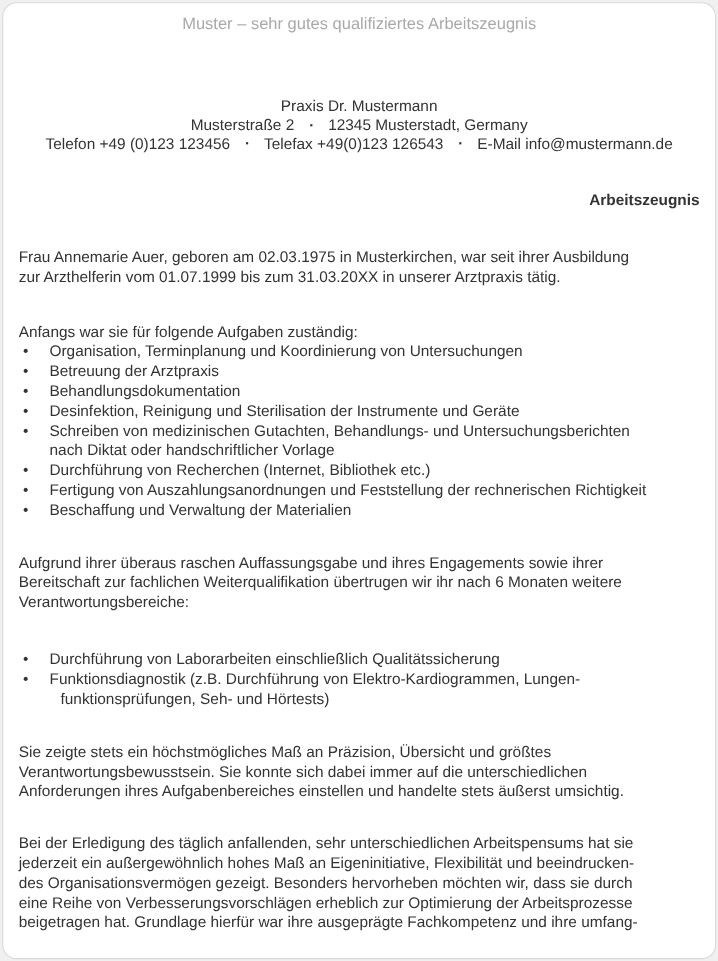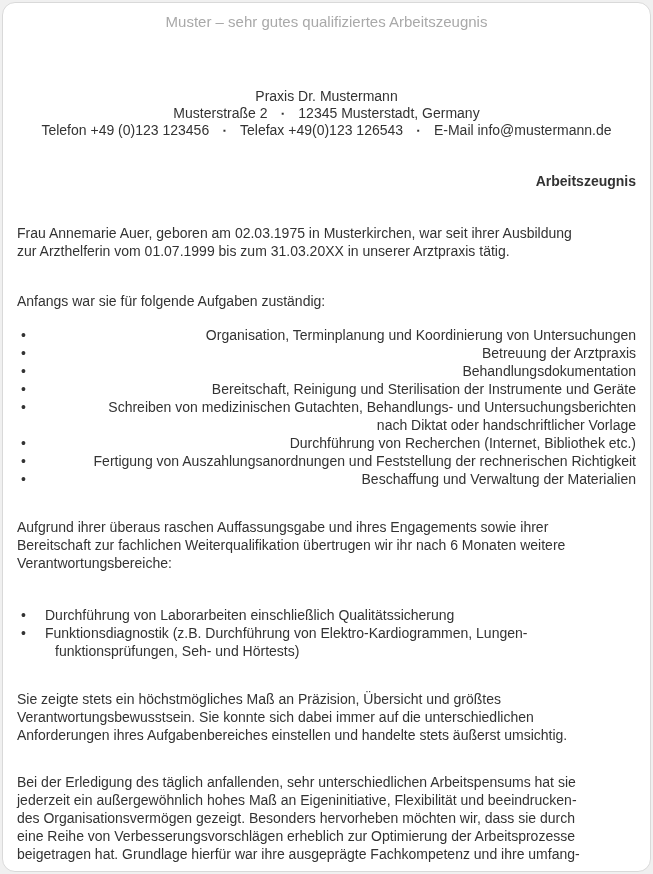--- a/index.html
+++ b/index.html
@@ -45,21 +45,21 @@
   .doc-heading{
     margin-top:32px;
     text-align:right;
     font-weight:bold;
     font-size:14px;line-height:18px;
   }
   .para{line-height:18px;}
   .para .line,.blist .line{white-space:nowrap;}
   .p1{margin-top:34px;}
   .p2{margin-top:32px;}
-  .list1{margin-top:16px;text-align:right;}
+  .list1{}
   .p3{margin-top:30px;}
   .list2{margin-top:34px;}
   .p4{margin-top:30px;}
   .p5{margin-top:29px;}
   ul.blist{list-style:none;line-height:18px;}
   ul.blist li{position:relative;padding-left:28px;}
   ul.blist li::before{
     content:"\2022";
     position:absolute;left:4px;top:0;
   }
@@ -95,21 +95,21 @@
       <li>
         <div class="line">Organisation, Terminplanung und Koordinierung von Untersuchungen</div>
       </li>
       <li>
         <div class="line">Betreuung der Arztpraxis</div>
       </li>
       <li>
         <div class="line">Behandlungsdokumentation</div>
       </li>
       <li>
-        <div class="line">Bereitschaft, Reinigung und Sterilisation der Instrumente und Geräte</div>
+        <div class="line">Desinfektion, Reinigung und Sterilisation der Instrumente und Geräte</div>
       </li>
       <li>
         <div class="line">Schreiben von medizinischen Gutachten, Behandlungs- und Untersuchungsberichten</div>
         <div class="line">nach Diktat oder handschriftlicher Vorlage</div>
       </li>
       <li>
         <div class="line">Durchführung von Recherchen (Internet, Bibliothek etc.)</div>
       </li>
       <li>
         <div class="line">Fertigung von Auszahlungsanordnungen und Feststellung der rechnerischen Richtigkeit</div>

